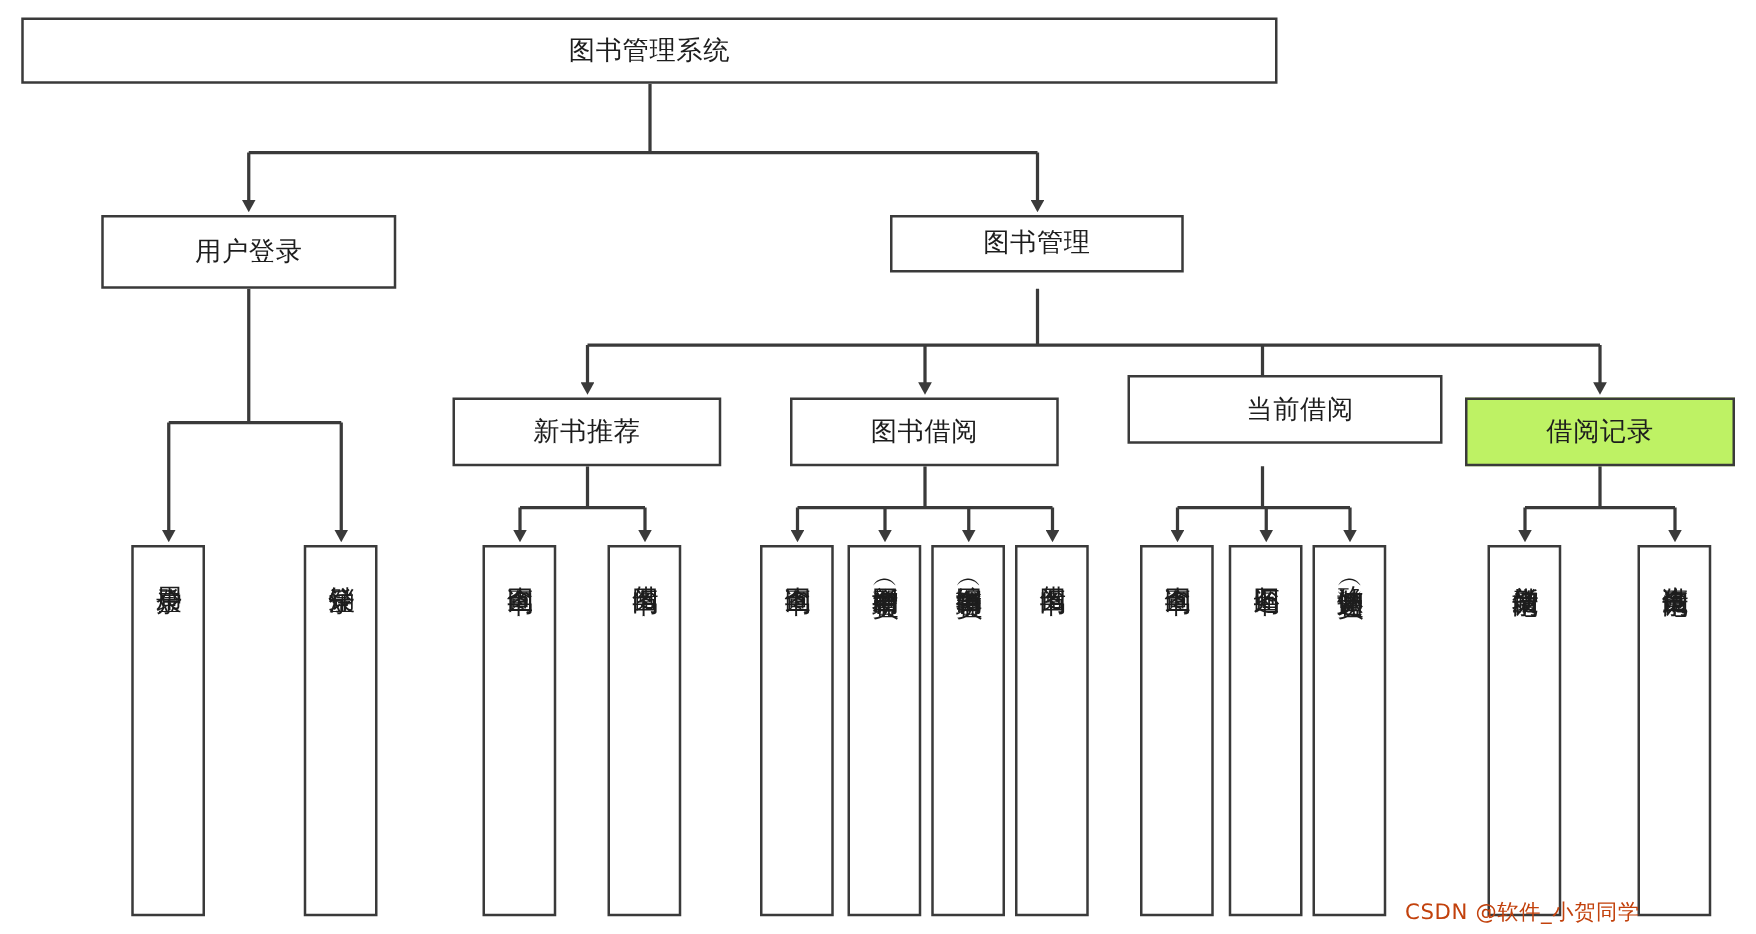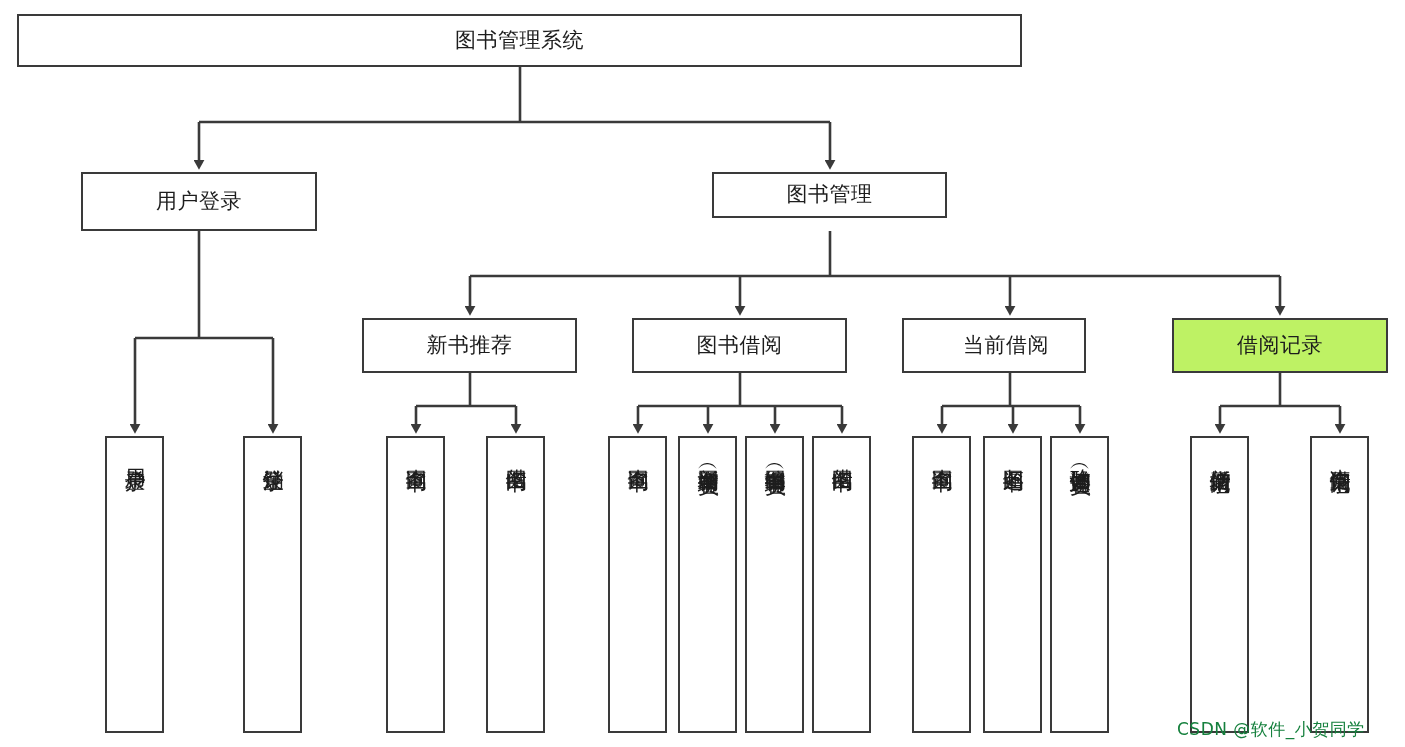--- a/index.html
+++ b/index.html
@@ -133,21 +133,21 @@
       </div>
       <div class="node horiz" style="left: 712px; top: 172px; width: 235px; height: 46px; border-color: rgb(58, 58, 58); background: rgb(255, 255, 255);">
         <span class="node-label" style="color: rgb(29, 29, 29);">图书管理</span>
       </div>
       <div class="node horiz" style="left: 362px; top: 318px; width: 215px; height: 55px; border-color: rgb(58, 58, 58); background: rgb(255, 255, 255);">
         <span class="node-label" style="color: rgb(29, 29, 29);">新书推荐</span>
       </div>
       <div class="node horiz" style="left: 632px; top: 318px; width: 215px; height: 55px; border-color: rgb(58, 58, 58); background: rgb(255, 255, 255);">
         <span class="node-label" style="color: rgb(29, 29, 29);">图书借阅</span>
       </div>
-      <div class="node horiz" style="left: 902px; top: 318px; width: 184px; height: 55px; border-color: rgb(58, 58, 58); background: rgb(255, 255, 255); padding-left: 24px;">
+      <div class="node horiz" style="left: 902px; top: 300px; width: 252px; height: 55px; border-color: rgb(58, 58, 58); background: rgb(255, 255, 255); padding-left: 24px;">
         <span class="node-label" style="color: rgb(29, 29, 29);">当前借阅</span>
       </div>
       <div class="node horiz" style="left: 1172px; top: 318px; width: 216px; height: 55px; border-color: rgb(58, 58, 58); background: #bef264;">
         <span class="node-label" style="color: rgb(29, 29, 29);">借阅记录</span>
       </div>
       <div class="node vert" style="left: 105px; top: 436px; width: 59px; height: 297px; border-color: rgb(58, 58, 58); background: rgb(255, 255, 255);">
         <span class="node-label" style="color: rgb(29, 29, 29);">用户登录</span>
       </div>
       <div class="node vert" style="left: 243px; top: 436px; width: 59px; height: 297px; border-color: rgb(58, 58, 58); background: rgb(255, 255, 255);">
         <span class="node-label" style="color: rgb(29, 29, 29);">注销登录</span>
@@ -180,15 +180,15 @@
         <span class="node-label" style="color: rgb(29, 29, 29);">确认归还（管理员）</span>
       </div>
       <div class="node vert" style="left: 1190px; top: 436px; width: 59px; height: 297px; border-color: rgb(58, 58, 58); background: rgb(255, 255, 255);">
         <span class="node-label" style="color: rgb(29, 29, 29);">新增借阅记录</span>
       </div>
       <div class="node vert" style="left: 1310px; top: 436px; width: 59px; height: 297px; border-color: rgb(58, 58, 58); background: rgb(255, 255, 255);">
         <span class="node-label" style="color: rgb(29, 29, 29);">查询借阅记录</span>
       </div>
     </div>
 
-  <div class="watermark" style="left: 1177px; top: 718px; color: #15803d;">CSDN @软件_小贺同学</div>
+  <div class="watermark" style="left: 1124px; top: 718px; color: #c2410c;">CSDN @软件_小贺同学</div>
 
 </div>
 
 </body></html>

